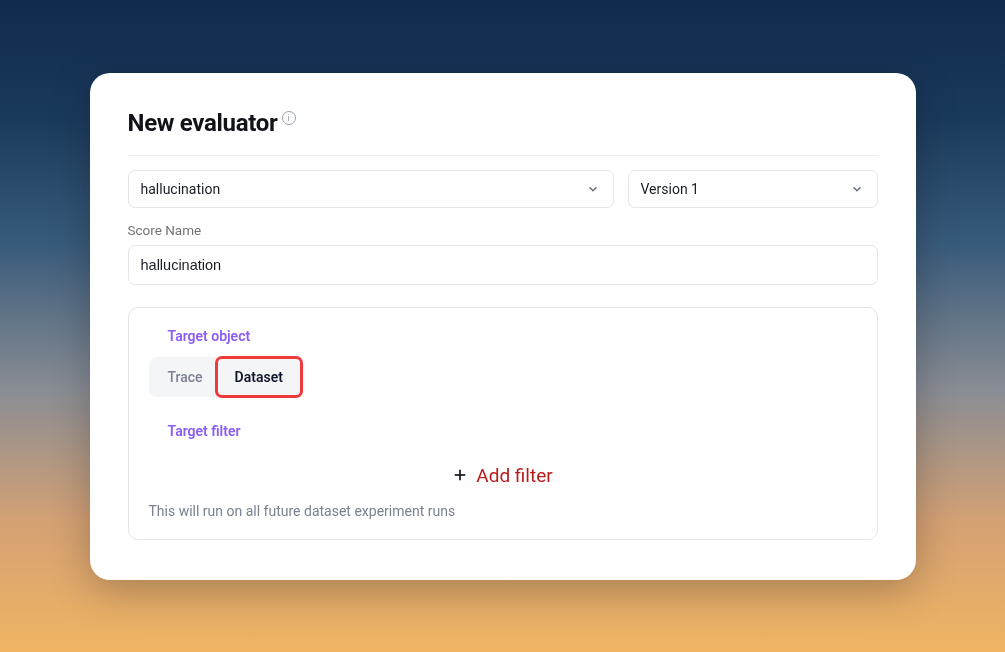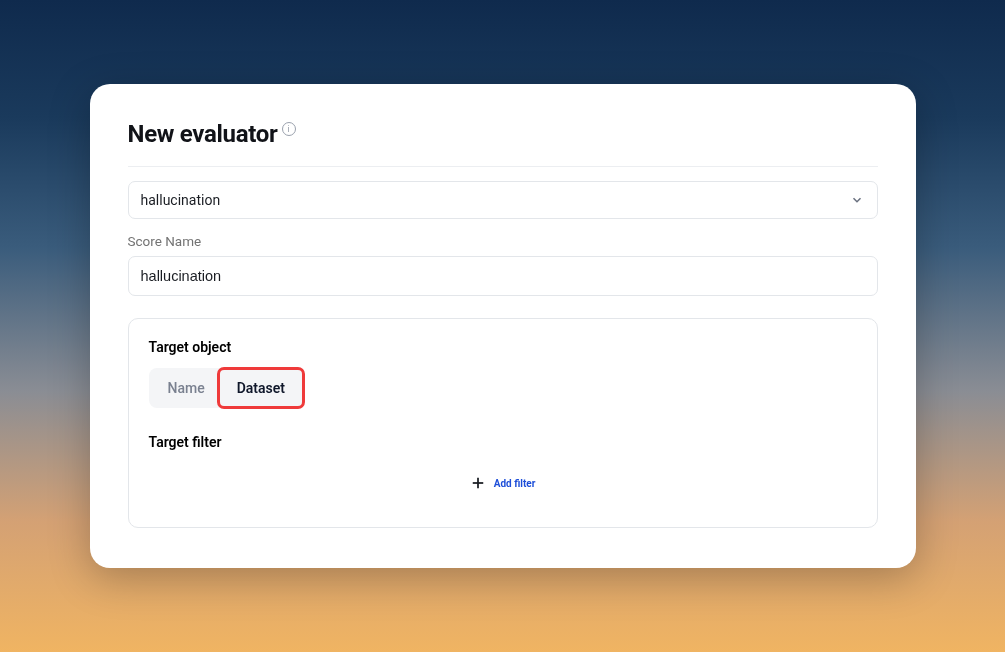--- a/index.html
+++ b/index.html
@@ -88,22 +88,23 @@
     }
     .score-block { margin-bottom: 22px; }
     .target-panel {
       border: 1px solid #e3e6ea;
       border-radius: 10px;
       padding: 20px 20px 20px 20px;
     }
     .section-label {
       font-size: 14px;
       font-weight: 600;
-      color: #000000;
+      color: #8b5cf6;
       margin-bottom: 13px;
+      margin-left: 19px;
     }
     .seg-group {
       display: inline-flex;
       background: #f4f5f7;
       border-radius: 8px;
       padding: 3px;
       margin-bottom: 26px;
     }
     .seg-btn {
       border: none;
@@ -132,23 +133,23 @@
       gap: 8px;
       padding: 12px 0 16px 0;
       cursor: pointer;
     }
     .plus-icon {
       width: 16px; height: 16px;
       display: flex; align-items: center; justify-content: center;
     }
     .plus-icon svg { width: 14px; height: 14px; stroke: #1a1d23; stroke-width: 2; fill: none; }
     .add-filter-text {
-      font-size: 10px;
-      font-weight: 700;
-      color: #1d4ed8;
+      font-size: 19px;
+      font-weight: 400;
+      color: #b91c1c;
     }
     .hint-text {
       font-size: 14px;
       color: #7a8190;
     }
   </style>
 </head>
 <body>
 
 <div class="card">
@@ -160,42 +161,51 @@
 
   <div class="row-two">
     <div class="select">
       <span class="label">hallucination</span>
       <span class="chevron">
         <svg viewBox="0 0 16 16">
             <polyline points="4 6 8 10 12 6"></polyline>
           </svg>
       </span>
     </div>
+    <div class="select version">
+      <span class="label">Version 1</span>
+      <span class="chevron">
+        <svg viewBox="0 0 16 16">
+            <polyline points="4 6 8 10 12 6"></polyline>
+          </svg>
+      </span>
+    </div>
   </div>
 
   <div class="score-block">
     <div class="field-label">Score Name</div>
     <input class="text-input" value="hallucination" style="">
   </div>
 
   <div class="target-panel">
     <div class="section-label">Target object</div>
 
     <div class="seg-group">
-      <button class="seg-btn">Name</button>
+      <button class="seg-btn">Trace</button>
       <button class="seg-btn active highlight-box">Dataset</button>
     </div>
 
     <div class="section-label">Target filter</div>
 
     <div class="add-filter-row">
       <span class="plus-icon">
         <svg viewBox="0 0 16 16">
             <line x1="8" y1="2" x2="8" y2="14"></line>
             <line x1="2" y1="8" x2="14" y2="8"></line>
           </svg>
       </span>
       <span class="add-filter-text">Add filter</span>
     </div>
 
+    <div class="hint-text">This will run on all future dataset experiment runs</div>
   </div>
 
 </div>
 
 </body></html>

